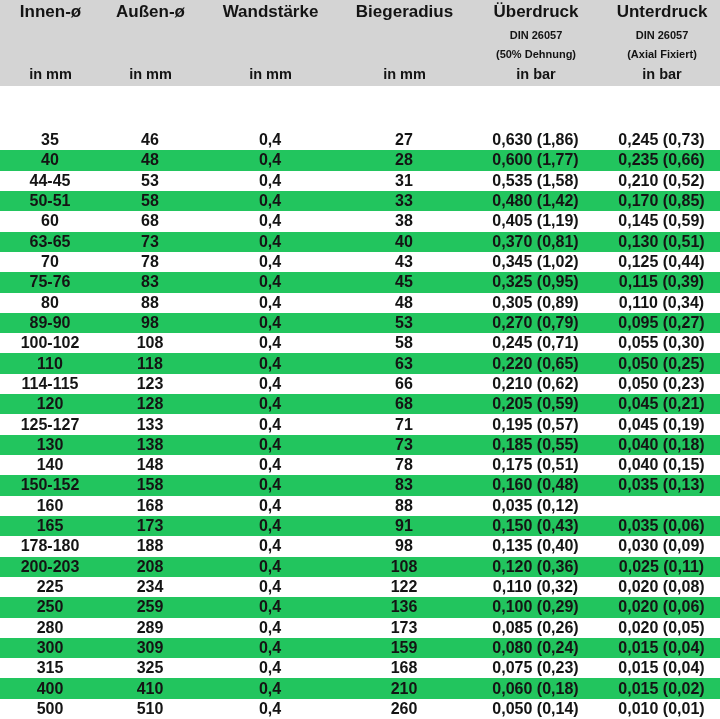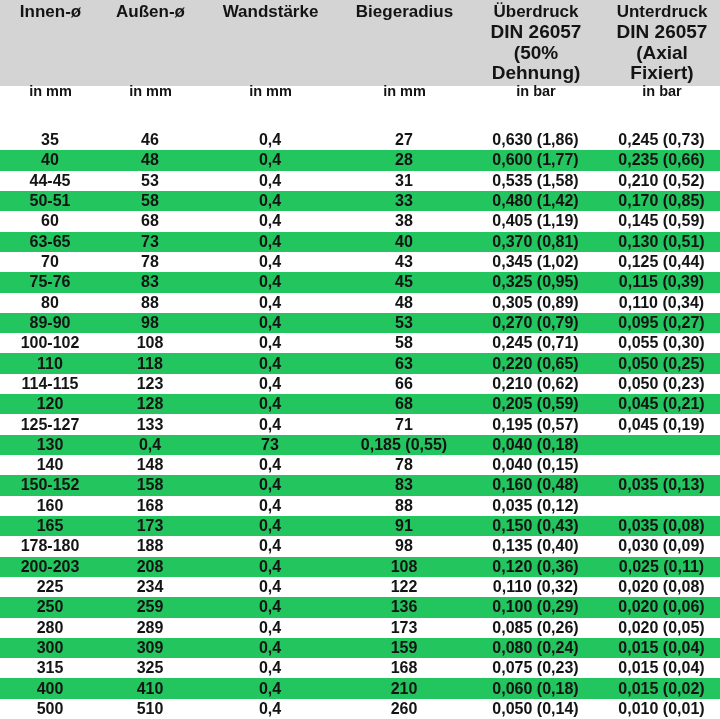--- a/index.html
+++ b/index.html
@@ -27,21 +27,21 @@
   .th {
     display: flex;
     flex-direction: column;
     align-items: center;
     justify-content: space-between;
     text-align: center;
     padding: 3px 0 3px 1px;
     line-height: 1.1;
   }
   .th .title { font-size: 17px; }
-  .th .sub   { font-size: 19px; }
+  .th .sub   { font-size: 11px; }
   .th .unit  { font-size: 14.5px; text-align: center; }
   
   .tbody {
     flex: 1 1 auto;
     display: flex;
     flex-direction: column;
     margin-top: 44px;
   }
   .row {
     flex: 1 1 0;
@@ -218,30 +218,32 @@
       <div class="row">
         <div class="cell">125-127</div>
         <div class="cell">133</div>
         <div class="cell">0,4</div>
         <div class="cell">71</div>
         <div class="cell">0,195 (0,57)</div>
         <div class="cell">0,045 (0,19)</div>
       </div>
       <div class="row stripe">
         <div class="cell">130</div>
+        <div class="cell">138</div>
         <div class="cell">0,4</div>
         <div class="cell">73</div>
         <div class="cell">0,185 (0,55)</div>
         <div class="cell">0,040 (0,18)</div>
       </div>
       <div class="row">
         <div class="cell">140</div>
         <div class="cell">148</div>
         <div class="cell">0,4</div>
         <div class="cell">78</div>
+        <div class="cell">0,175 (0,51)</div>
         <div class="cell">0,040 (0,15)</div>
       </div>
       <div class="row stripe">
         <div class="cell">150-152</div>
         <div class="cell">158</div>
         <div class="cell">0,4</div>
         <div class="cell">83</div>
         <div class="cell">0,160 (0,48)</div>
         <div class="cell">0,035 (0,13)</div>
       </div>
@@ -251,21 +253,21 @@
         <div class="cell">0,4</div>
         <div class="cell">88</div>
         <div class="cell">0,035 (0,12)</div>
       </div>
       <div class="row stripe">
         <div class="cell">165</div>
         <div class="cell">173</div>
         <div class="cell">0,4</div>
         <div class="cell">91</div>
         <div class="cell">0,150 (0,43)</div>
-        <div class="cell">0,035 (0,08)</div>
+        <div class="cell">0,035 (0,06)</div>
       </div>
       <div class="row">
         <div class="cell">178-180</div>
         <div class="cell">188</div>
         <div class="cell">0,4</div>
         <div class="cell">98</div>
         <div class="cell">0,135 (0,40)</div>
         <div class="cell">0,030 (0,09)</div>
       </div>
       <div class="row stripe">

